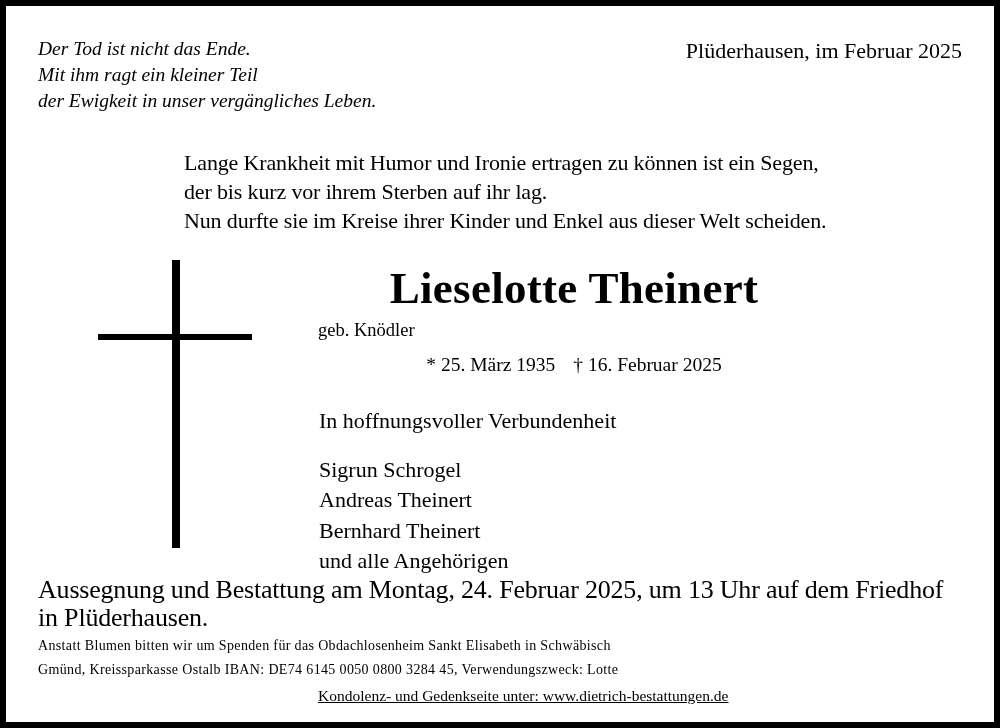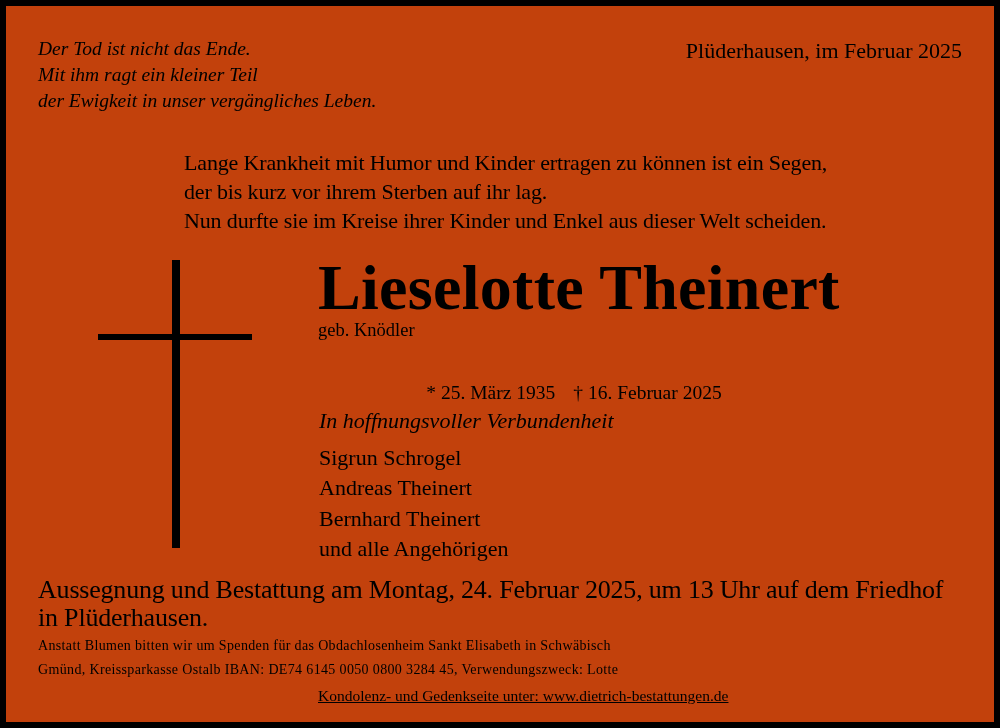--- a/index.html
+++ b/index.html
@@ -14,21 +14,21 @@
       overflow: hidden;
       font-family: "Liberation Serif", "DejaVu Serif", serif;
       color: #000000;
     }
     .page {
       position: absolute;
       left: 6px;
       top: 6px;
       width: 988px;
       height: 716px;
-      background: #c2410c;
+      background: #ffffff;
     }
     .abs { position: absolute; white-space: nowrap; }
     .motto {
       left: 32px; top: 30px;
       font-style: italic;
       font-size: 19.5px;
       line-height: 26px;
     }
     .place-date {
       right: 32px; top: 32px;
@@ -38,58 +38,57 @@
     }
     .intro {
       left: 178px; top: 142px;
       font-size: 22px;
       line-height: 29px;
       letter-spacing: -0.15px;
     }
     .name {
       left: 312px; top: 248px;
       width: 512px;
-      text-align: right;
+      text-align: center;
       font-weight: bold;
-      font-size: 64px;
+      font-size: 45px;
       line-height: 68px;
       letter-spacing: 0.3px;
     }
     .maiden {
       left: 312px; top: 312px;
       width: 512px;
       text-align: left;
       font-size: 18.5px;
       line-height: 24px;
     }
     .dates {
       left: 312px; top: 346px;
       width: 512px;
       text-align: center;
       font-size: 19.5px;
       line-height: 26px;
-      margin-top: 28px;
     }
     .dates .gap { display: inline-block; width: 18px; }
     .cross-v {
       left: 166px; top: 254px;
       width: 8px; height: 288px;
       background: #000;
     }
     .cross-h {
       left: 92px; top: 328px;
       width: 154px; height: 6px;
       background: #000;
     }
     .mourners {
       left: 313px; top: 400px;
       font-size: 22px;
       line-height: 30.5px;
     }
-    .mourners .lead { margin-bottom: 6px; font-style: italic; }
+    .mourners .lead { margin-bottom: 18px; }
     .funeral {
       left: 32px; top: 570px;
       font-size: 26px;
       line-height: 28px;
       letter-spacing: -0.2px;
     }
     .donation {
       left: 32px; top: 628px;
       font-size: 14px;
       line-height: 24px;
@@ -111,21 +110,21 @@
 
   <div class="abs motto">
     <div>Der Tod ist nicht das Ende.</div>
     <div>Mit ihm ragt ein kleiner Teil</div>
     <div>der Ewigkeit in unser vergängliches Leben.</div>
   </div>
 
   <div class="abs place-date">Plüderhausen, im Februar 2025</div>
 
   <div class="abs intro">
-    <div>Lange Krankheit mit Humor und Kinder ertragen zu können ist ein Segen,</div>
+    <div>Lange Krankheit mit Humor und Ironie ertragen zu können ist ein Segen,</div>
     <div>der bis kurz vor ihrem Sterben auf ihr lag.</div>
     <div>Nun durfte sie im Kreise ihrer Kinder und Enkel aus dieser Welt scheiden.</div>
   </div>
 
   <div class="abs cross-v"></div>
   <div class="abs cross-h"></div>
 
   <div class="abs name">Lieselotte Theinert</div>
   <div class="abs maiden">geb. Knödler</div>
   <div class="abs dates">

